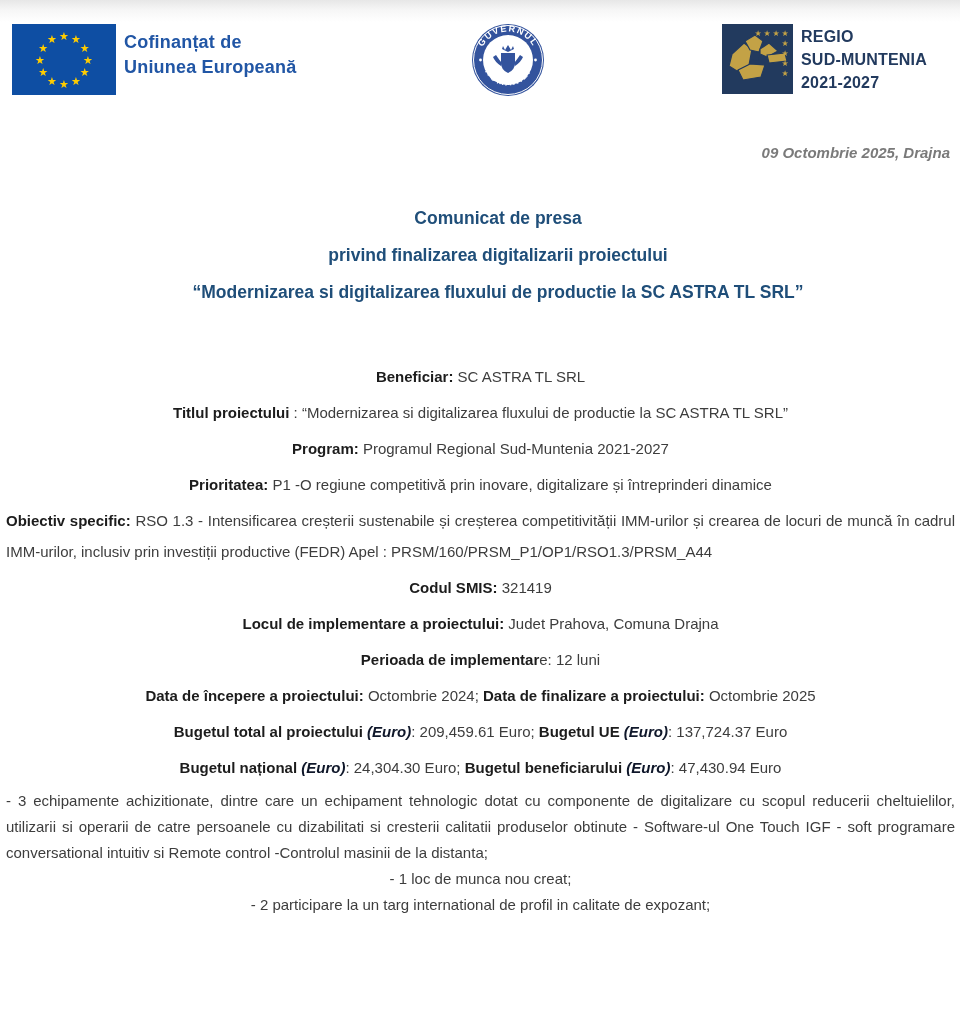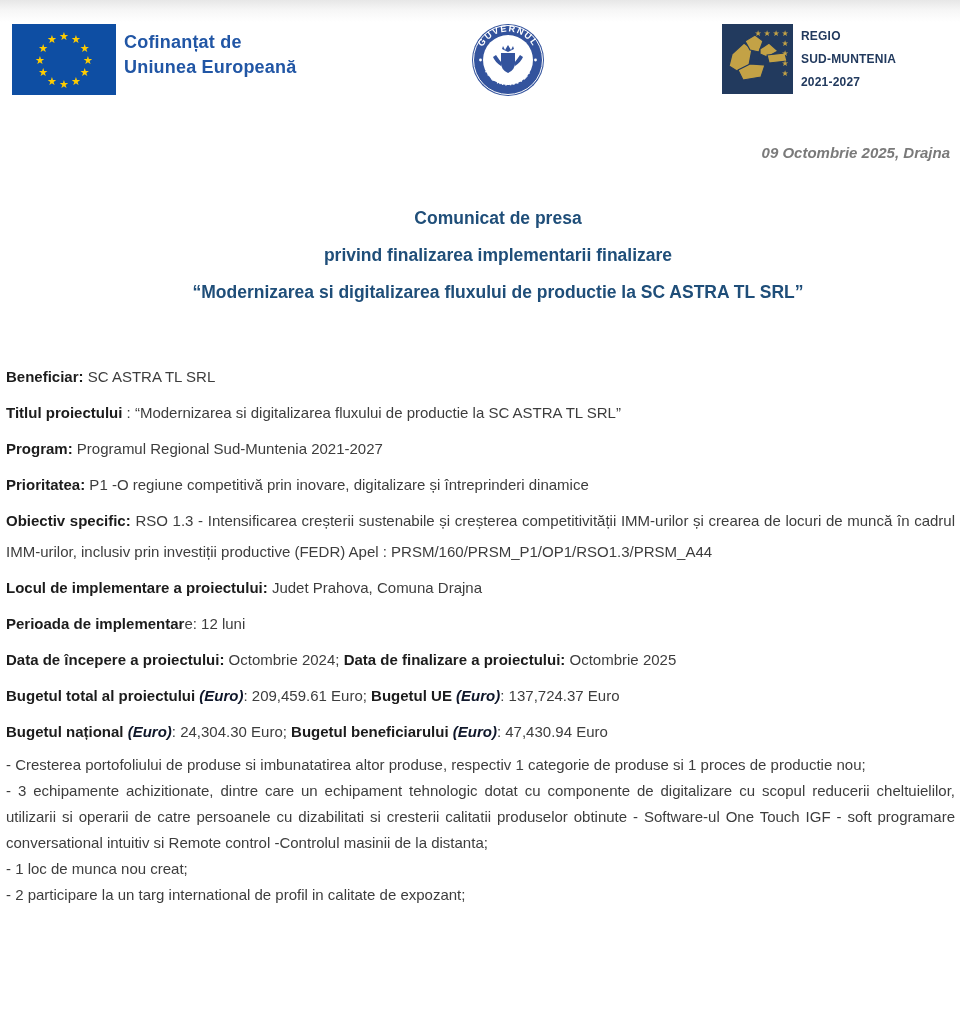--- a/index.html
+++ b/index.html
@@ -10,34 +10,34 @@
 
   
   .header { position:relative; width:960px; height:100px; }
   .eu-logo { position:absolute; left:12px; top:24px; display:flex; align-items:flex-start; }
   .eu-flag { width:104px; height:71px; display:block; }
   .eu-text { margin-left:8px; margin-top:6px; font-weight:bold; font-size:18px;
     line-height:25px; color:var(--eu_text_blue); letter-spacing:0.2px; }
   .gov-seal { position:absolute; left:470px; top:22px; width:76px; height:76px; }
   .regio-logo { position:absolute; left:722px; top:24px; display:flex; }
   .regio-square { width:71px; height:70px; display:block; }
-  .regio-text { margin-left:8px; margin-top:1px; font-weight:bold; font-size:12px;
+  .regio-text { margin-left:8px; margin-top:1px; font-weight:bold; font-size:16px;
     line-height:23px; color:var(--regio_navy); letter-spacing:0.2px; }
 
   
   .date-row { margin-top:44px; padding-right:10px; text-align:right;
     font-size:15px; font-weight:bold; font-style:italic; color:var(--date_gray); height:20px; }
 
   
   .title-block { margin-top:36px; text-align:center; color:var(--title_navy); }
   .title-line { font-size:17.5px; font-weight:bold; line-height:37px;padding-left:36px; }
 
   
   .doc-body { margin-top:50px; padding:0 5px 0 6px; color:#3d3d3d; font-size:15px; }
-  .para { line-height:31px; margin:0 0 5px 0; }
+  .para { line-height:31px; margin:0 0 5px 0;text-align:center; }
   .para.justify { text-align:justify; }
   .para.tight { line-height:26px; margin:0; }
   .seg-bold { font-weight:bold; color:#1c1c1c; }
   .seg-bold-italic { font-weight:bold; font-style:italic; color:#0f172a; }
 </style>
 </head>
 <body>
 
 <div class="top-fade"></div>
 
@@ -118,32 +118,32 @@
       <div>SUD-MUNTENIA</div>
       <div>2021-2027</div>
     </div>
   </div>
 </div>
 
 <div class="date-row">09 Octombrie 2025, Drajna</div>
 
 <div class="title-block">
   <div class="title-line">Comunicat de presa</div>
-  <div class="title-line">privind finalizarea implementarii finalizare</div>
+  <div class="title-line">privind finalizarea digitalizarii proiectului</div>
   <div class="title-line">“Modernizarea si digitalizarea fluxului de productie la SC ASTRA TL SRL”</div>
 </div>
 
 <div class="doc-body" id="document-body">
     <p class="para"><span class="seg-bold">Beneficiar:</span><span class="seg-normal"> SC ASTRA TL SRL</span></p>
     <p class="para"><span class="seg-bold">Titlul proiectului</span><span class="seg-normal"> : “Modernizarea si digitalizarea fluxului de productie la SC ASTRA TL SRL”</span></p>
     <p class="para"><span class="seg-bold">Program:</span><span class="seg-normal"> Programul Regional Sud-Muntenia 2021-2027</span></p>
     <p class="para"><span class="seg-bold">Prioritatea:</span><span class="seg-normal"> P1 -O regiune competitivă prin inovare, digitalizare și întreprinderi dinamice</span></p>
     <p class="para justify"><span class="seg-bold">Obiectiv specific:</span><span class="seg-normal"> RSO 1.3 - Intensificarea creșterii sustenabile și creșterea competitivității IMM-urilor și crearea de locuri de muncă în cadrul IMM-urilor, inclusiv prin investiții productive (FEDR) Apel : PRSM/160/PRSM_P1/OP1/RSO1.3/PRSM_A44</span></p>
+    <p class="para"><span class="seg-bold">Codul SMIS:</span><span class="seg-normal"> 321419</span></p>
     <p class="para"><span class="seg-bold">Locul de implementare a proiectului:</span><span class="seg-normal"> Judet Prahova, Comuna Drajna</span></p>
     <p class="para"><span class="seg-bold">Perioada de implementar</span><span class="seg-normal">e: 12 luni</span></p>
     <p class="para"><span class="seg-bold">Data de începere a proiectului:</span><span class="seg-normal"> Octombrie 2024; </span><span class="seg-bold">Data de finalizare a proiectului:</span><span class="seg-normal"> Octombrie 2025</span></p>
     <p class="para"><span class="seg-bold">Bugetul total al proiectului</span><span class="seg-bold-italic"> (Euro)</span><span class="seg-normal">: 209,459.61 Euro; </span><span class="seg-bold">Bugetul UE</span><span class="seg-bold-italic"> (Euro)</span><span class="seg-normal">: 137,724.37 Euro</span></p>
     <p class="para"><span class="seg-bold">Bugetul național</span><span class="seg-bold-italic"> (Euro)</span><span class="seg-normal">: 24,304.30 Euro; </span><span class="seg-bold">Bugetul beneficiarului</span><span class="seg-bold-italic"> (Euro)</span><span class="seg-normal">: 47,430.94 Euro</span></p>
-    <p class="para tight"><span class="seg-normal">- Cresterea portofoliului de produse si imbunatatirea altor produse, respectiv 1 categorie de produse si 1 proces de productie nou;</span></p>
     <p class="para justify tight"><span class="seg-normal">- 3 echipamente achizitionate, dintre care un echipament tehnologic dotat cu componente de digitalizare cu scopul reducerii cheltuielilor, utilizarii si operarii de catre persoanele cu dizabilitati si cresterii calitatii produselor obtinute - Software-ul One Touch IGF - soft programare conversational intuitiv si Remote control -Controlul masinii de la distanta;</span></p>
     <p class="para tight"><span class="seg-normal">- 1 loc de munca nou creat;</span></p>
     <p class="para tight"><span class="seg-normal">- 2 participare la un targ international de profil in calitate de expozant;</span></p>
   </div>
 
 </body></html>

